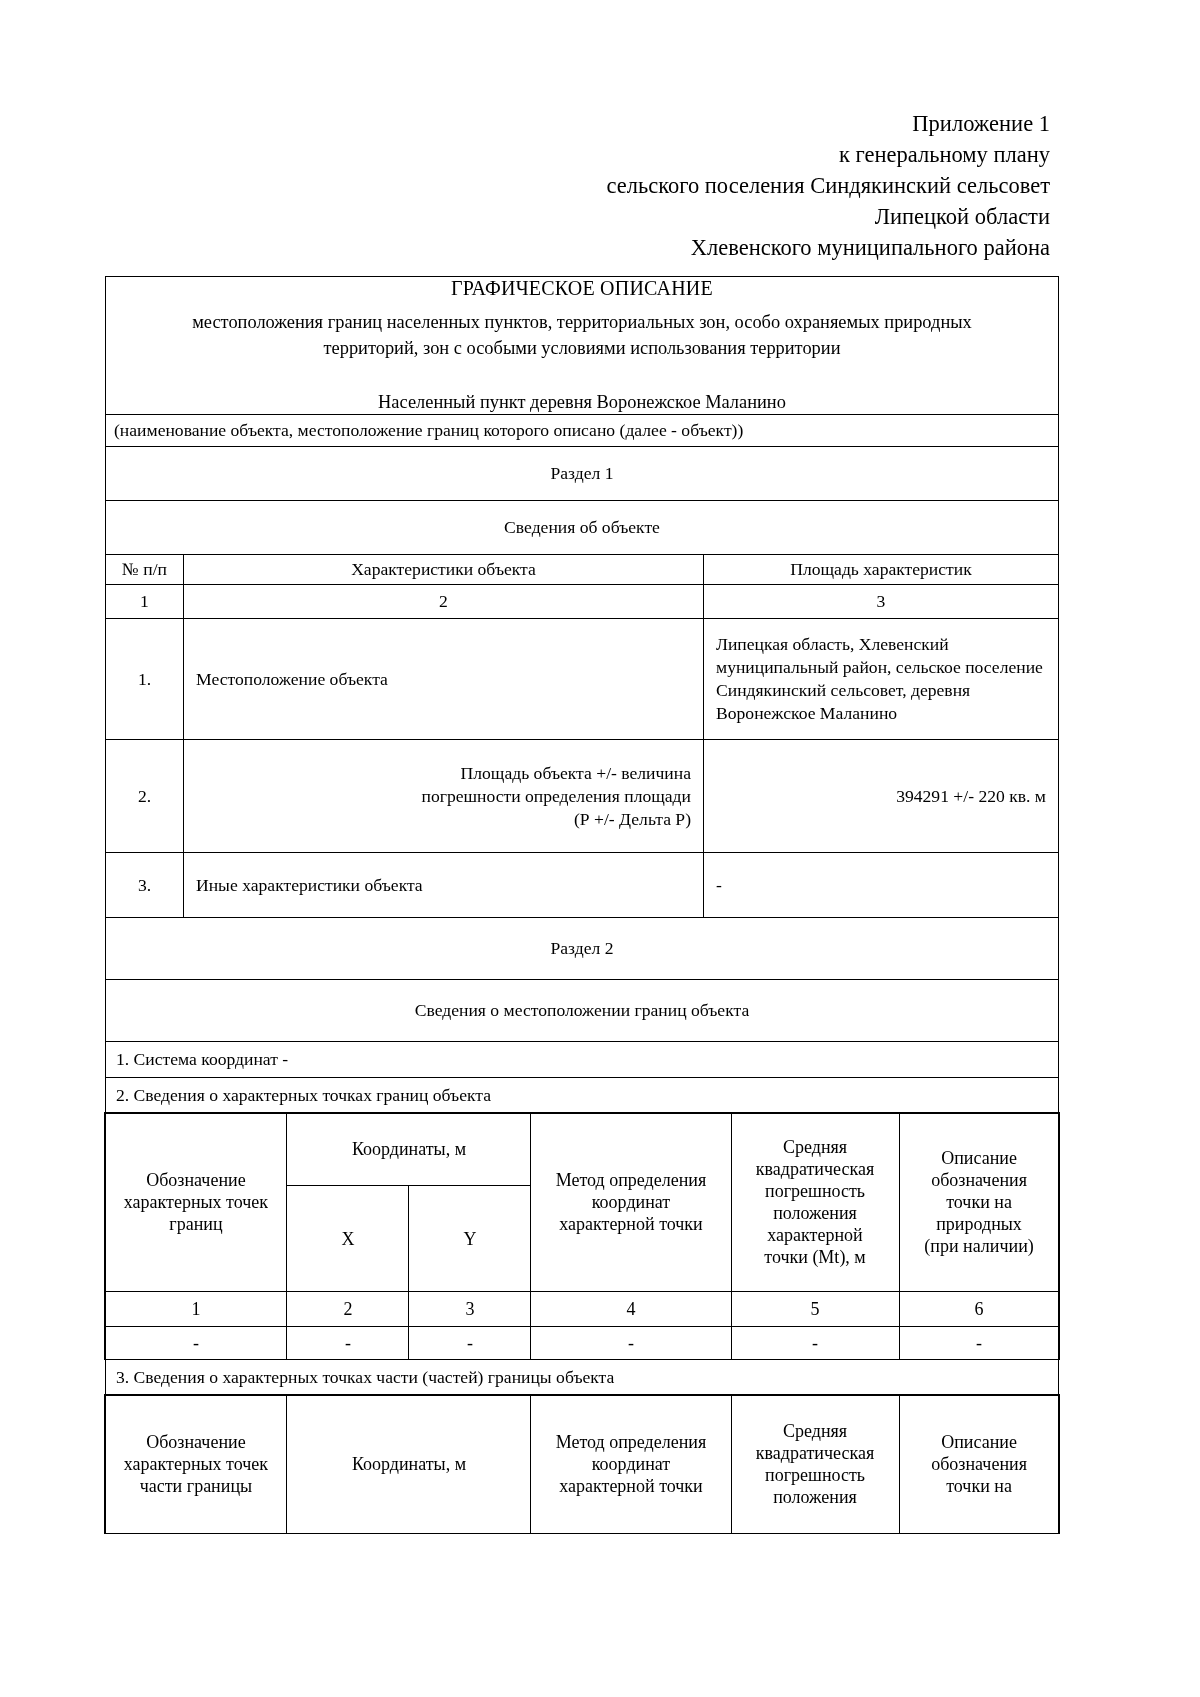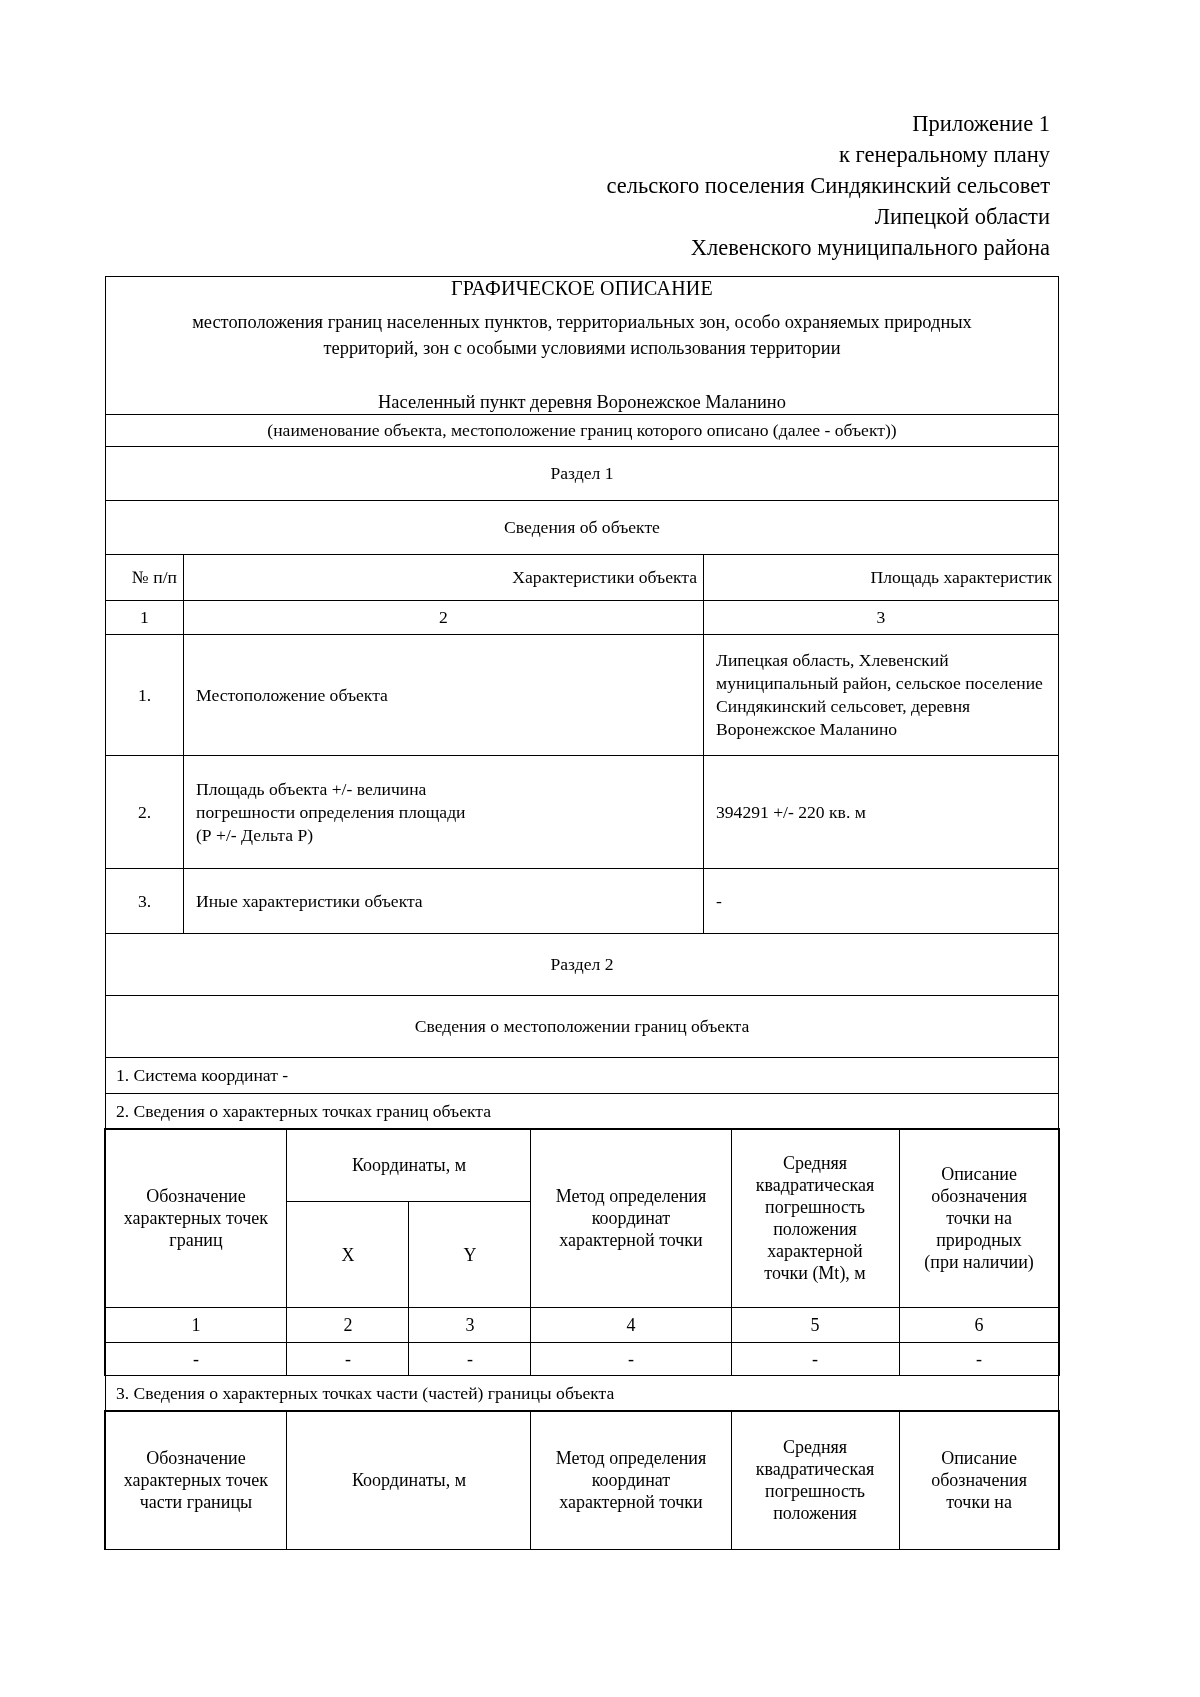--- a/index.html
+++ b/index.html
@@ -66,50 +66,49 @@
     line-height: 26px;
   }
   .title-gap { height: 26px; }
   .title-object {
     font-size: 18.4px;
     padding-top: 4px;
   }
 
   .caption-row td {
     padding: 4px 8px;
-    text-align: center;
     font-size: 17.6px;
   }
 
   .band td {
     padding: 15px 8px;
     text-align: center;
     font-size: 17.6px;
   }
   .band-tall td {
     padding: 19px 8px;
   }
 
   
   .c-num   { width: 78px;  text-align: center; }
   .c-char  { width: 520px; }
   .c-desc  { width: 355px; }
 
-  .r1-head td { padding: 11px 6px; text-align: right; }
+  .r1-head td { padding: 3px 6px; text-align: center; }
   .r1-numrow td { padding: 5px 6px; text-align: center; }
 
   .r1-body td {
     padding: 10px 12px;
     vertical-align: middle;
   }
   .r1-body .c-num { text-align: center; vertical-align: middle; }
   .cell-multiline { line-height: 25px; }
 
   .row-h1 td { height: 100px; }
-  .row-h2 td { height: 92px; }
+  .row-h2 td { height: 92px; text-align: right; }
   .row-h3 td { height: 44px; }
 
   .line-item td {
     padding: 6px 8px 6px 10px;
     text-align: left;
     font-size: 17.6px;
   }
 
   
   .coord-table {

